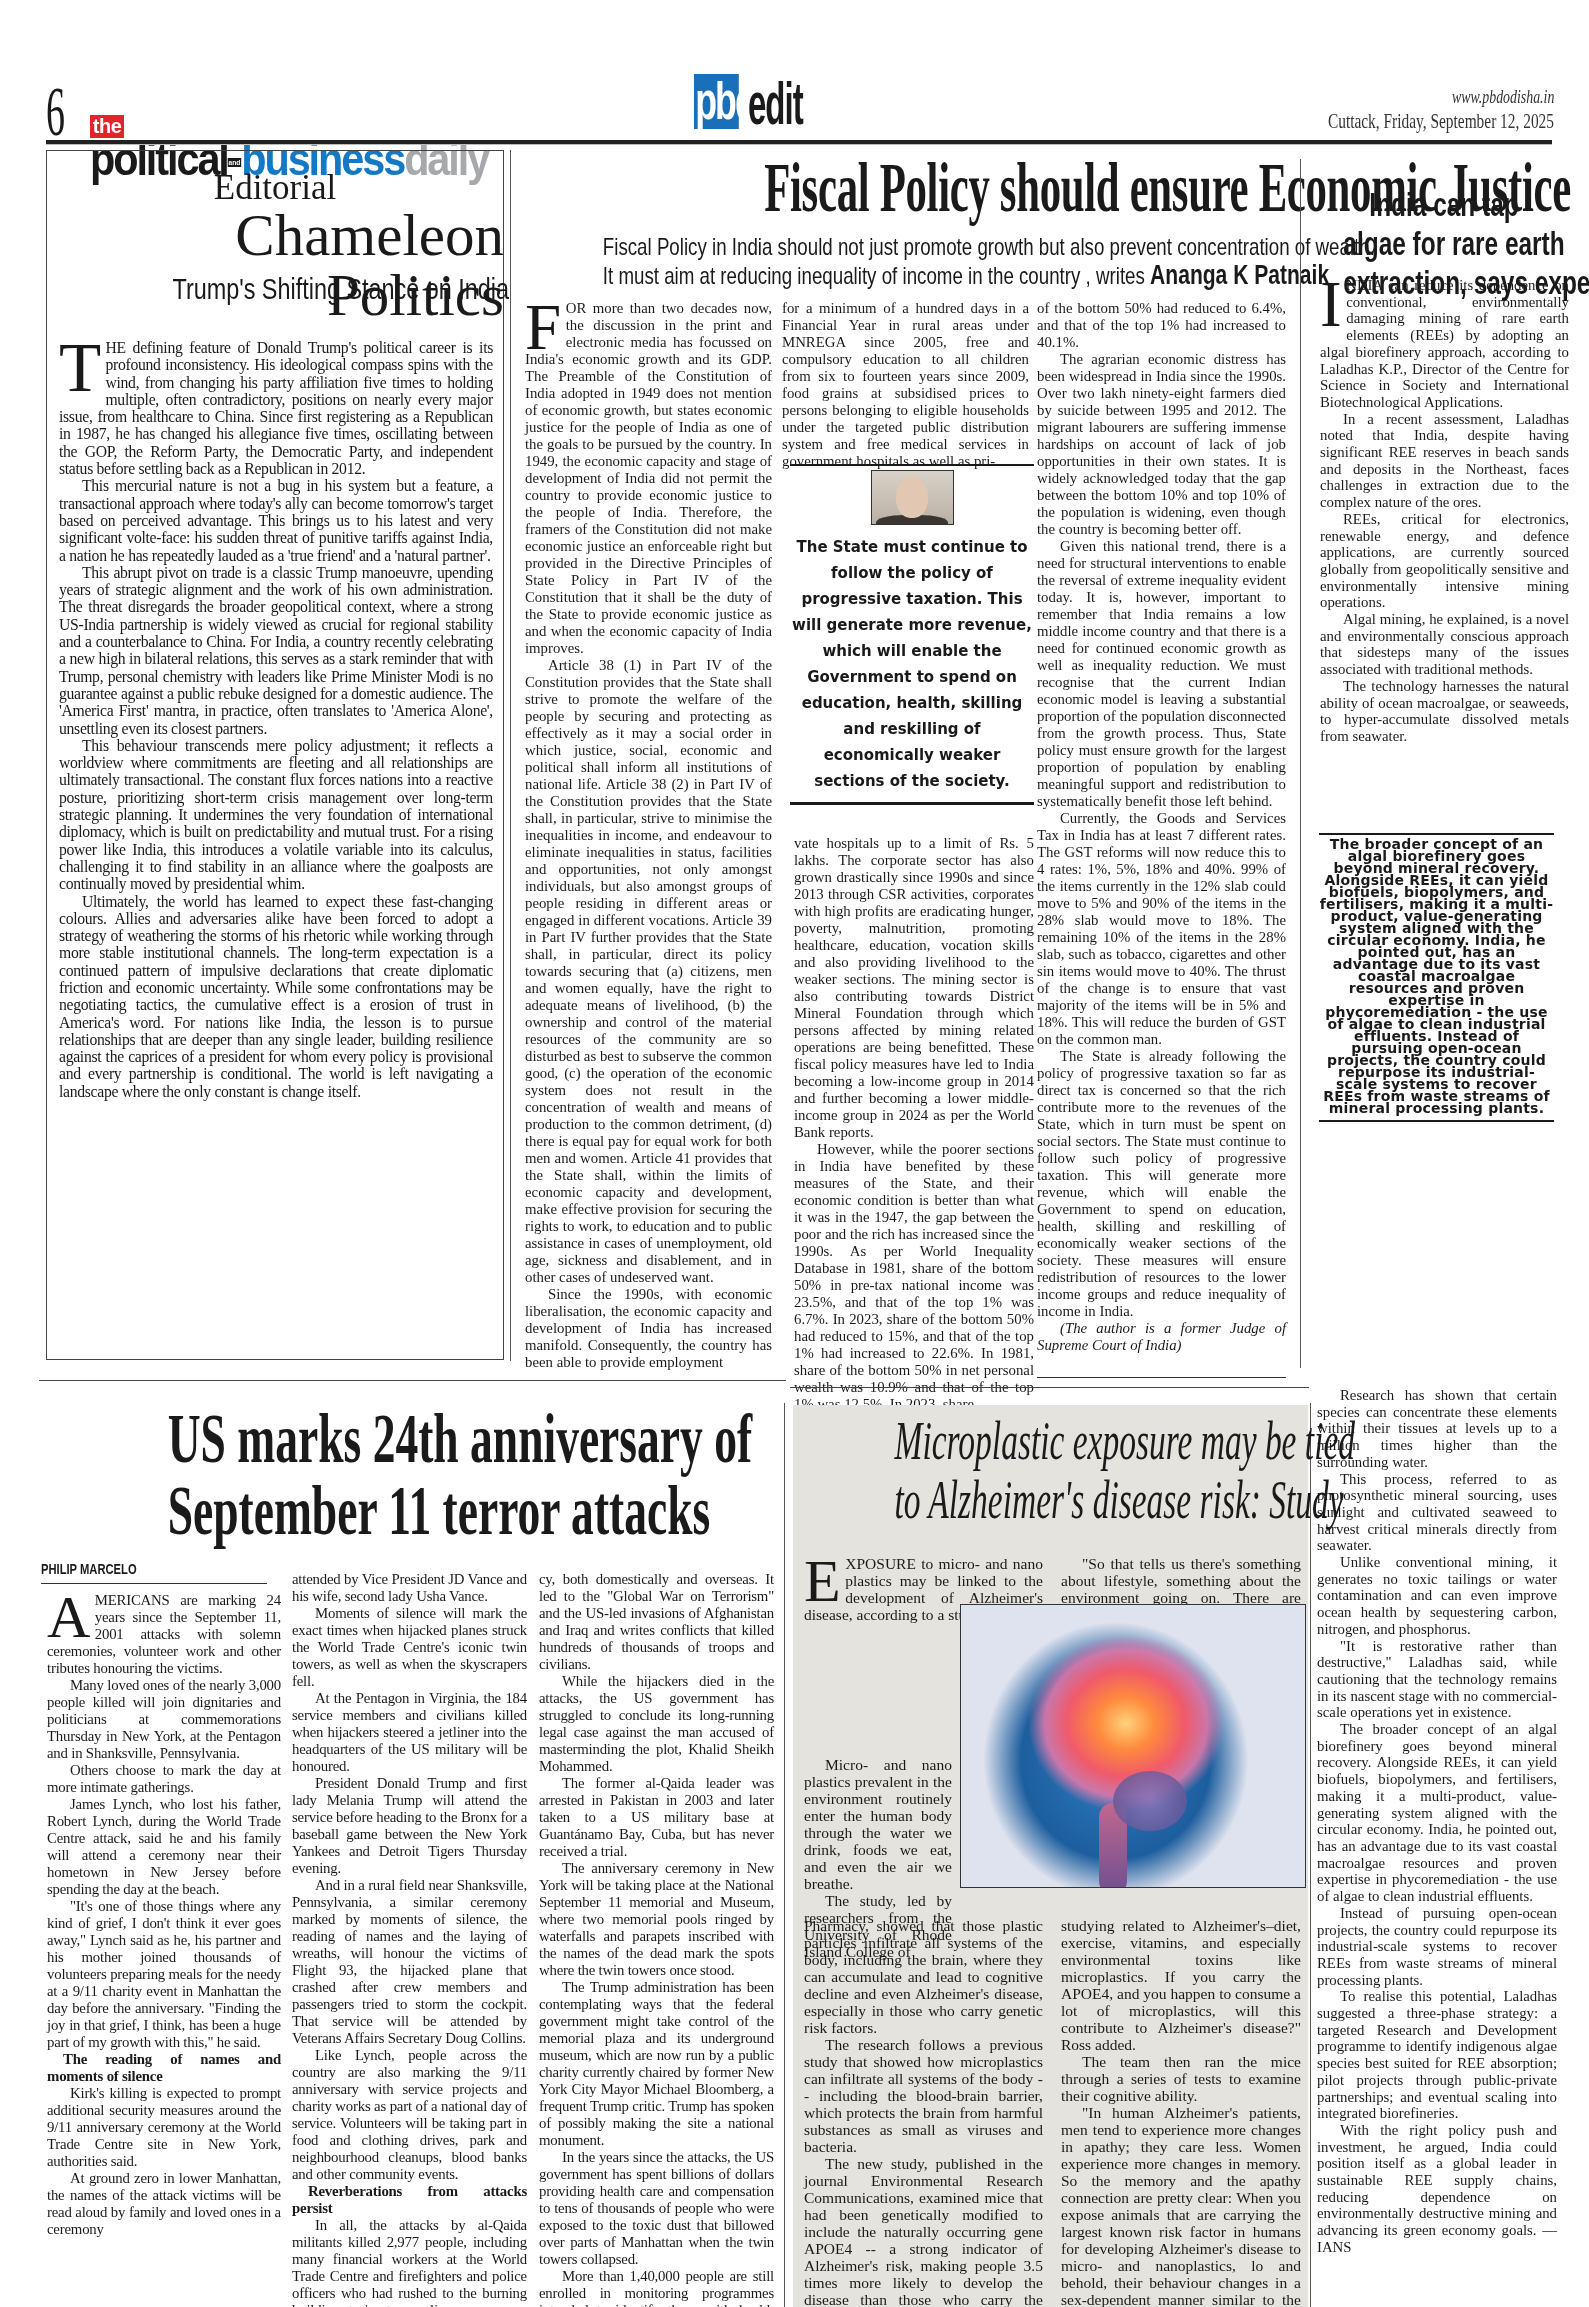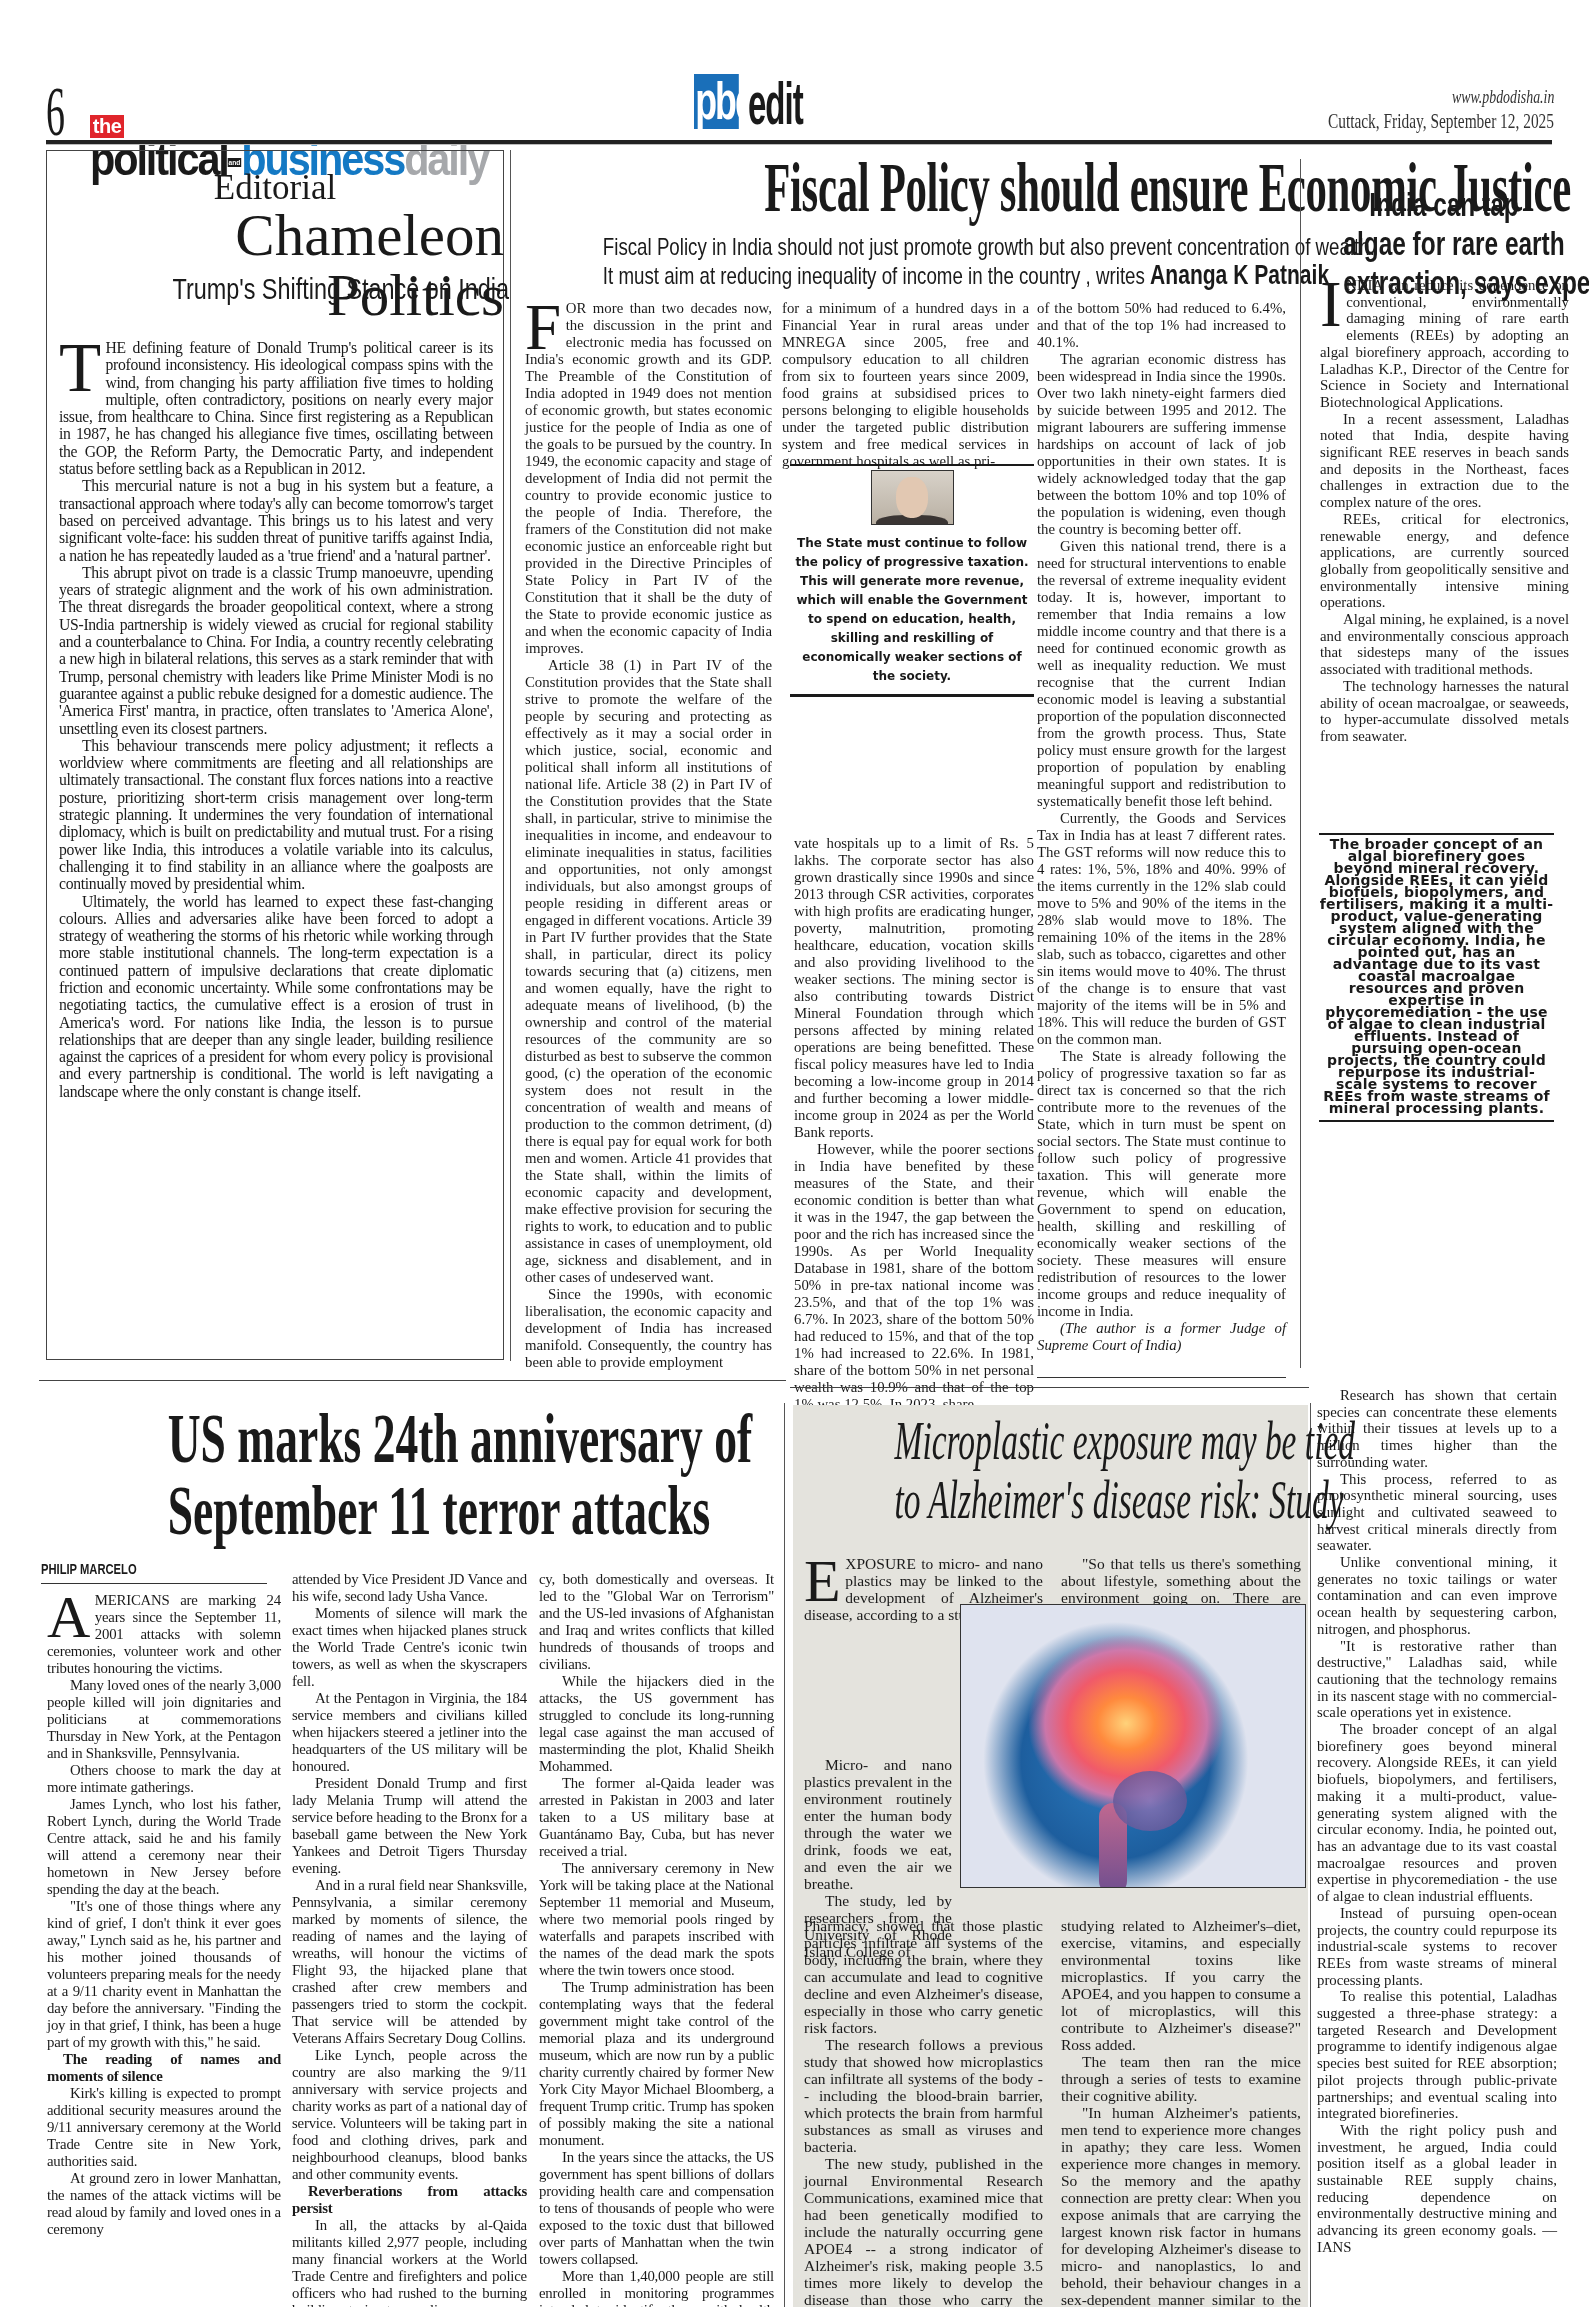--- a/index.html
+++ b/index.html
@@ -44,21 +44,21 @@
   .fs-sub b{font-size:27px;}
   .fs-c1{left:525px;top:300px;width:247px;}
   .fs-c2a{left:782px;top:300px;width:247px;}
   .fs-c2b{left:794px;top:835px;width:240px;}
   .fs-c3{left:1037px;top:300px;width:249px;}
   .fs-quote{left:790px;top:464px;width:244px;height:367px;}
   .fs-quote .rule{height:2.3px;background:#1a1a1a;}
   .photo{margin:3.7px auto 0;width:81px;height:53px;border:0.9px solid #333;background:linear-gradient(180deg,#d8d2c9,#b9b0a3);position:relative;overflow:hidden;}
   .photo .face{position:absolute;left:24px;top:6.5px;width:32px;height:41px;border-radius:45%;background:#e2c8b2;}
   .photo .coat{position:absolute;left:4.6px;top:44px;width:72px;height:18.5px;background:#3a3533;border-radius:40% 40% 0 0;}
-  .quote-txt{font-family:"DejaVu Sans",sans-serif;font-weight:bold;text-align:center;font-size:12px;line-height:19px;padding:9.2px 0 8.3px;}
+  .quote-txt{font-family:"DejaVu Sans",sans-serif;font-weight:bold;text-align:center;font-size:15px;line-height:26px;padding:9.2px 0 8.3px;}
   .fs-bottomrule{left:1037px;top:1377px;width:249px;height:1.4px;background:#333;}
   .byline-note{font-style:italic;}
 
   
   .al-vrule{left:1300px;top:159px;width:0.9px;height:1209px;background:#555;}
   .al-head{left:1308px;top:155px;width:272px;text-align:center;font-family:"Liberation Sans",sans-serif;font-weight:bold;font-size:33px;line-height:39px;margin-top:30px;}
   .al-head div{transform:scaleX(0.74);transform-origin:center top;white-space:nowrap;}
   .al-body{left:1320px;top:277px;width:249px;}
   .al-quote{left:1319px;top:833px;width:235px;}
   .al-quote .rule{height:1.8px;background:#1a1a1a;}

